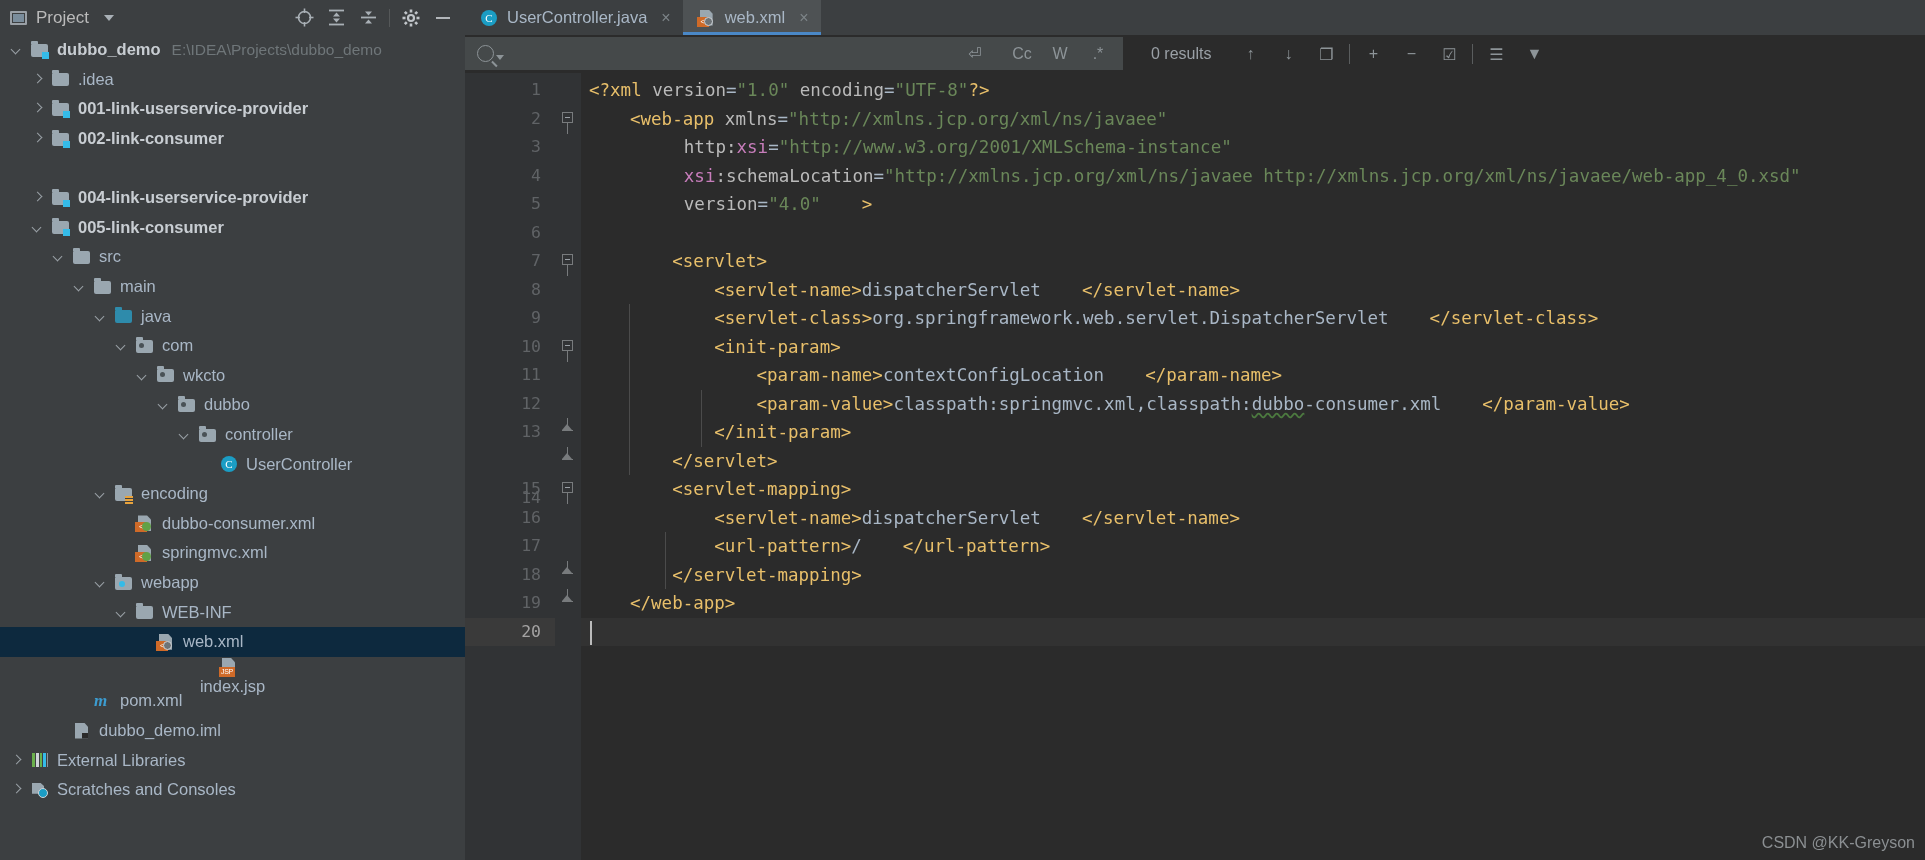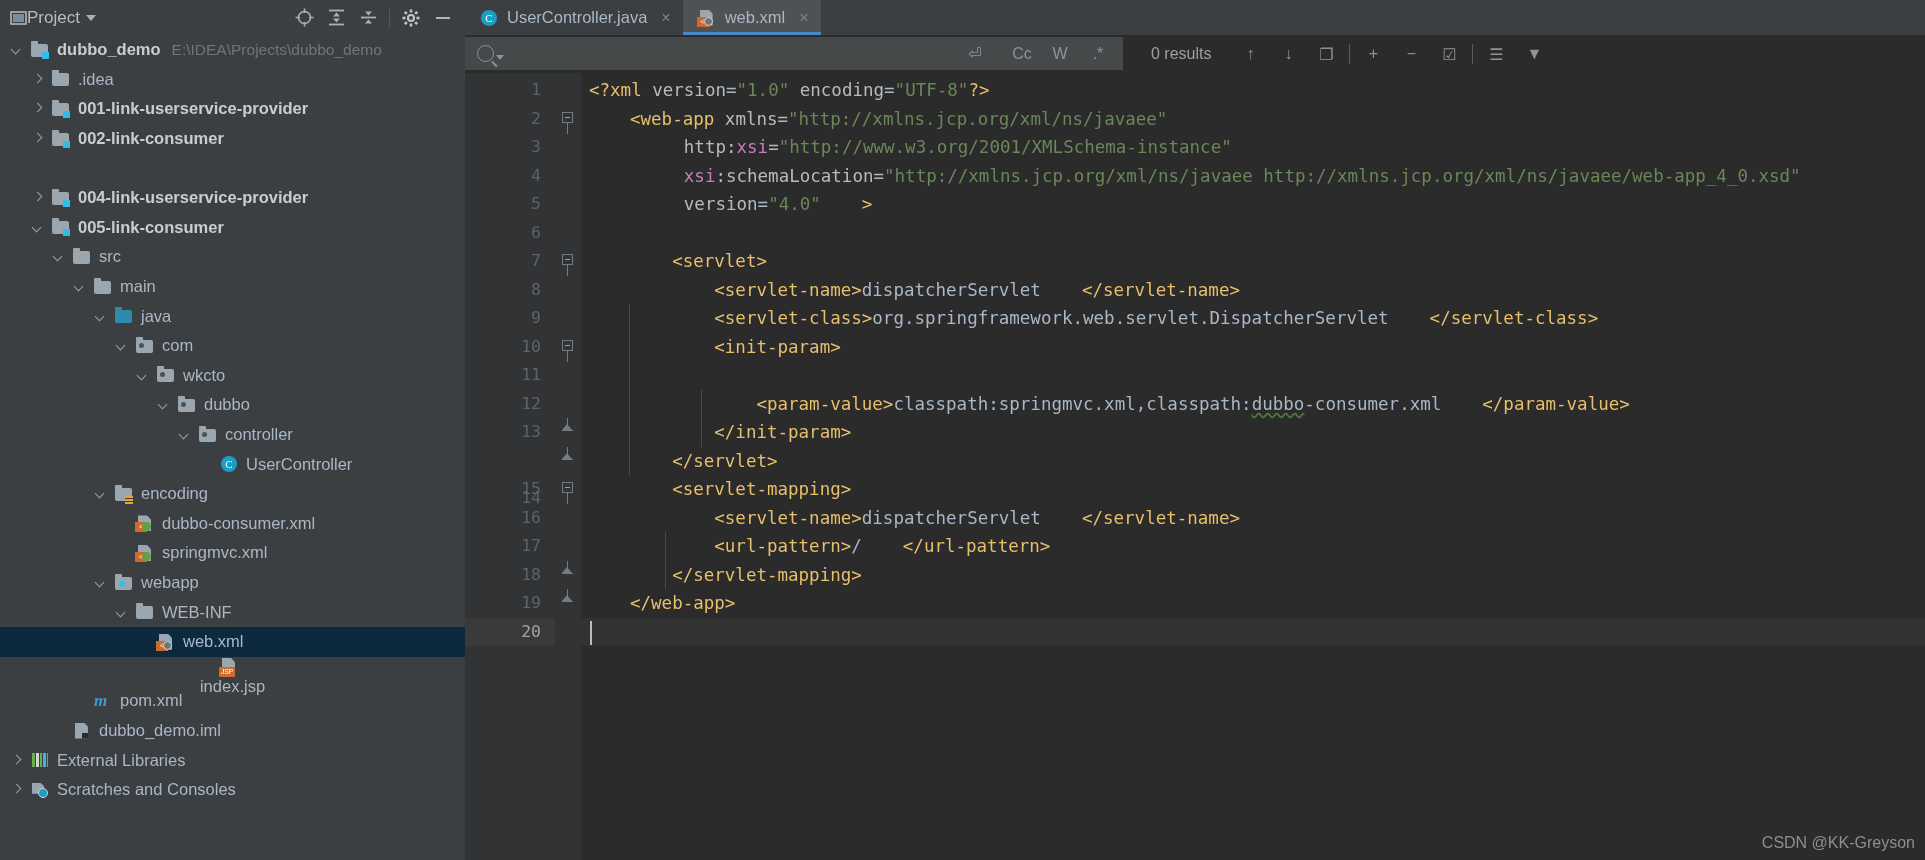--- a/index.html
+++ b/index.html
@@ -22,21 +22,21 @@
     background: #3c3f41;
     box-sizing: border-box;
   }
   #project-header {
     height: 35px;
     display: flex; align-items: center;
     padding: 0 6px 0 10px;
     background: #3c3f41;
   }
   .ph-title {
-    display: flex; align-items: center; 
+    display: flex; align-items: center; gap: 9px;
     color: #bbbbbb; font-size: 17px;
   }
   .window-glyph {
     width: 17px; height: 14px;
     border: 2px solid #9aa0a6;
     border-radius: 1px;
     box-sizing: border-box;
     background: #3c3f41;
     position: relative;
   }
@@ -804,20 +804,21 @@
           <div class="codeline" style="top: 3px;"><span class="pi">&lt;?xml </span><span class="attrname">version</span><span class="punct">=</span><span class="str">"1.0"</span><span class="punct"> </span><span class="attrname">encoding</span><span class="punct">=</span><span class="str">"UTF-8"</span><span class="pi">?&gt;</span></div>
           <div class="codeline" style="top: 31.5px;"><span class="tagname">&lt;web-app</span><span class="punct"> </span><span class="attrname">xmlns</span><span class="punct">=</span><span class="str">"http://xmlns.jcp.org/xml/ns/javaee"</span></div>
           <div class="codeline" style="top: 60px;"><span class="punct">         </span><span class="attrname">http:</span><span class="nsprefix">xsi</span><span class="punct">=</span><span class="str">"http://www.w3.org/2001/XMLSchema-instance"</span></div>
           <div class="codeline" style="top: 88.5px;"><span class="punct">         </span><span class="nsprefix">xsi</span><span class="attrname">:schemaLocation</span><span class="punct">=</span><span class="str">"http://xmlns.jcp.org/xml/ns/javaee http://xmlns.jcp.org/xml/ns/javaee/web-app_4_0.xsd"</span></div>
           <div class="codeline" style="top: 117px;"><span class="punct">         </span><span class="attrname">version</span><span class="punct">=</span><span class="str">"4.0"</span><span class="tagname">&gt;</span></div>
           <div class="codeline" style="top: 145.5px;"></div>
           <div class="codeline" style="top: 174px;"><span class="tagname">    &lt;servlet&gt;</span></div>
           <div class="codeline" style="top: 202.5px;"><span class="tagname">        &lt;servlet-name&gt;</span><span class="txt">dispatcherServlet</span><span class="tagname">&lt;/servlet-name&gt;</span></div>
           <div class="codeline" style="top: 231px;"><span class="tagname">        &lt;servlet-class&gt;</span><span class="txt">org.springframework.web.servlet.DispatcherServlet</span><span class="tagname">&lt;/servlet-class&gt;</span></div>
           <div class="codeline" style="top: 259.5px;"><span class="tagname">        &lt;init-param&gt;</span></div>
+          <div class="codeline" style="top: 288px;"><span class="tagname">            &lt;param-name&gt;</span><span class="txt">contextConfigLocation</span><span class="tagname">&lt;/param-name&gt;</span></div>
           <div class="codeline" style="top: 316.5px;"><span class="tagname">            &lt;param-value&gt;</span><span class="txt">classpath:springmvc.xml,classpath:</span><span class="txt squiggle">dubbo</span><span class="txt">-consumer.xml</span><span class="tagname">&lt;/param-value&gt;</span></div>
           <div class="codeline" style="top: 345px;"><span class="tagname">        &lt;/init-param&gt;</span></div>
           <div class="codeline" style="top: 373.5px;"><span class="tagname">    &lt;/servlet&gt;</span></div>
           <div class="codeline" style="top: 402px;"><span class="tagname">    &lt;servlet-mapping&gt;</span></div>
           <div class="codeline" style="top: 430.5px;"><span class="tagname">        &lt;servlet-name&gt;</span><span class="txt">dispatcherServlet</span><span class="tagname">&lt;/servlet-name&gt;</span></div>
           <div class="codeline" style="top: 459px;"><span class="tagname">        &lt;url-pattern&gt;</span><span class="txt">/</span><span class="tagname">&lt;/url-pattern&gt;</span></div>
           <div class="codeline" style="top: 487.5px;"><span class="tagname">    &lt;/servlet-mapping&gt;</span></div>
           <div class="codeline" style="top: 516px;"><span class="tagname">&lt;/web-app&gt;</span></div>
           <div class="codeline" style="top: 544.5px;"></div>
           <div class="caret" style="left: 9px; top: 547.5px;"></div>

